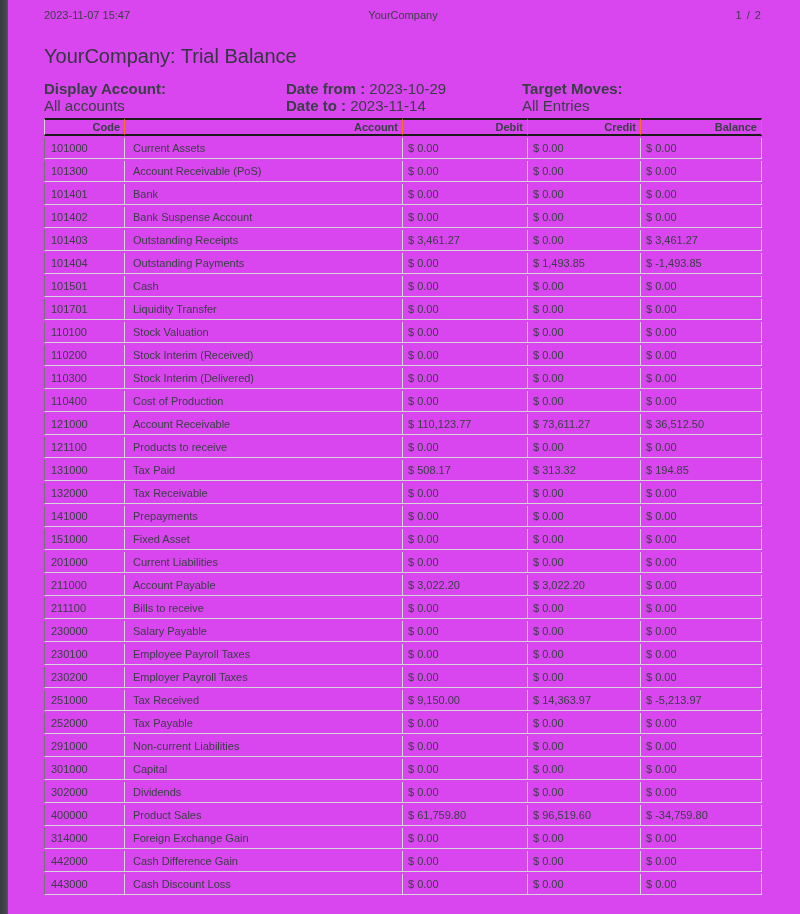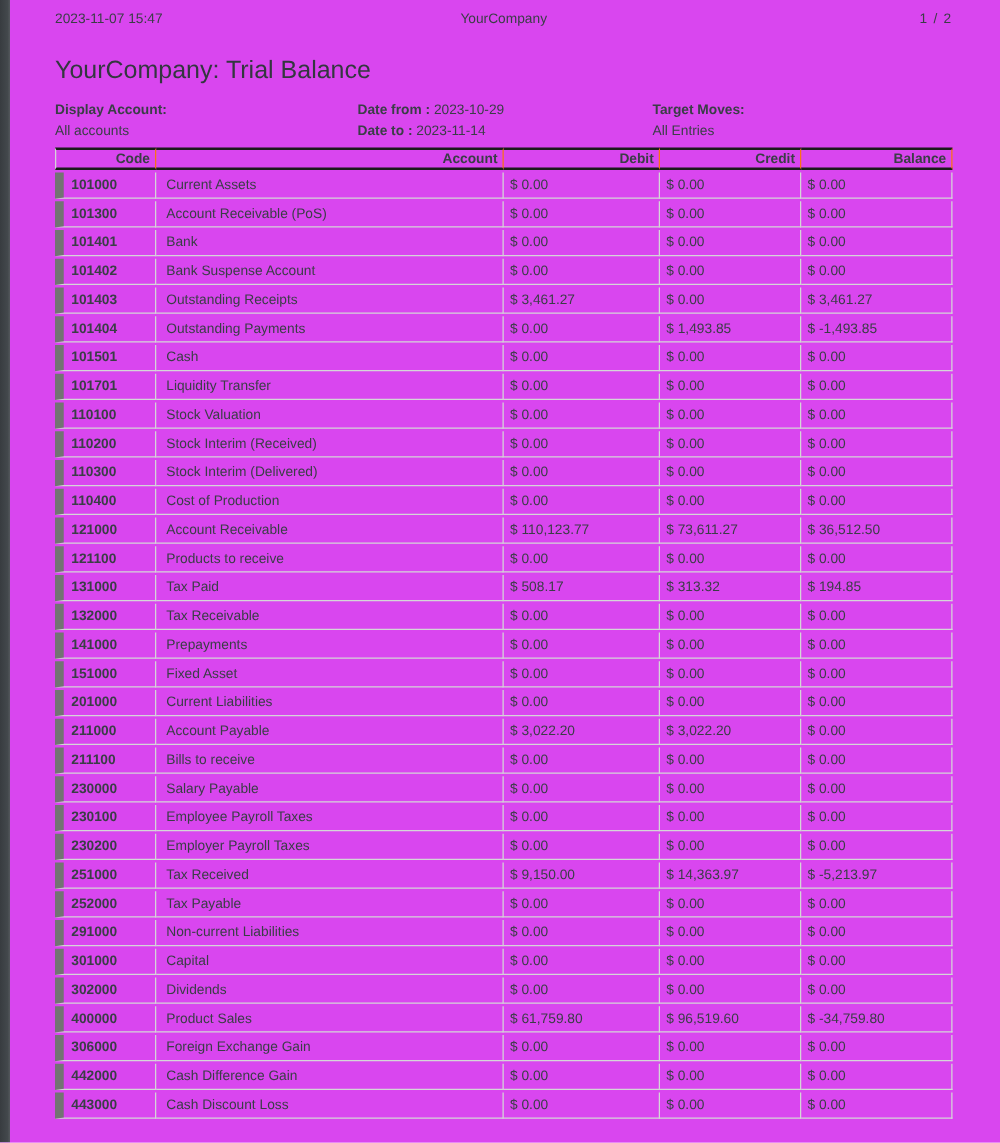--- a/index.html
+++ b/index.html
@@ -32,21 +32,21 @@
   .report-title {
     margin-top: 22px;
     font-size: 20px;
     font-weight: 400;
     line-height: 25px;
     color: #33373f;
   }
   .filters {
     display: flex;
     margin-top: 11px;
-    font-size: 11px;
+    font-size: 15px;
   }
   .filters .fcol { line-height: 17px; }
   .filters .fcol1 { width: 242px; }
   .filters .fcol2 { width: 236px; }
   .filters .fcol3 { flex: 1; }
   .filters b { font-weight: bold; }
   table.trial {
     margin-top: 2px;
     width: 718px;
     table-layout: fixed;
@@ -65,21 +65,21 @@
   }
   table.trial th:first-child { border-left: 1px solid #d5d5d7; }
   table.trial td {
     line-height: 13px;
     padding: 4px 5px 3px 5px;
     border-bottom: 1px solid #d5d5d7;
     border-right: 1px solid #d5d5d7;
     white-space: nowrap;
     overflow: hidden;
   }
-  table.trial td:first-child { border-left: 7px solid #737373; font-weight: bold; }
+  table.trial td:first-child { border-left: 1px solid #737373; }
   table.trial td.col-code { padding-left: 6px; }
   table.trial td.col-account { padding-left: 8px; }
 </style>
 </head>
 <body>
 
 <div class="viewer-edge"></div>
 
 <div class="page">
 
@@ -328,21 +328,21 @@
           <td class="col-balance">$ 0.00</td>
         </tr>
         <tr>
           <td class="col-code">400000</td>
           <td class="col-account">Product Sales</td>
           <td class="col-debit">$ 61,759.80</td>
           <td class="col-credit">$ 96,519.60</td>
           <td class="col-balance">$ -34,759.80</td>
         </tr>
         <tr>
-          <td class="col-code">306000</td>
+          <td class="col-code">314000</td>
           <td class="col-account">Foreign Exchange Gain</td>
           <td class="col-debit">$ 0.00</td>
           <td class="col-credit">$ 0.00</td>
           <td class="col-balance">$ 0.00</td>
         </tr>
         <tr>
           <td class="col-code">442000</td>
           <td class="col-account">Cash Difference Gain</td>
           <td class="col-debit">$ 0.00</td>
           <td class="col-credit">$ 0.00</td>

